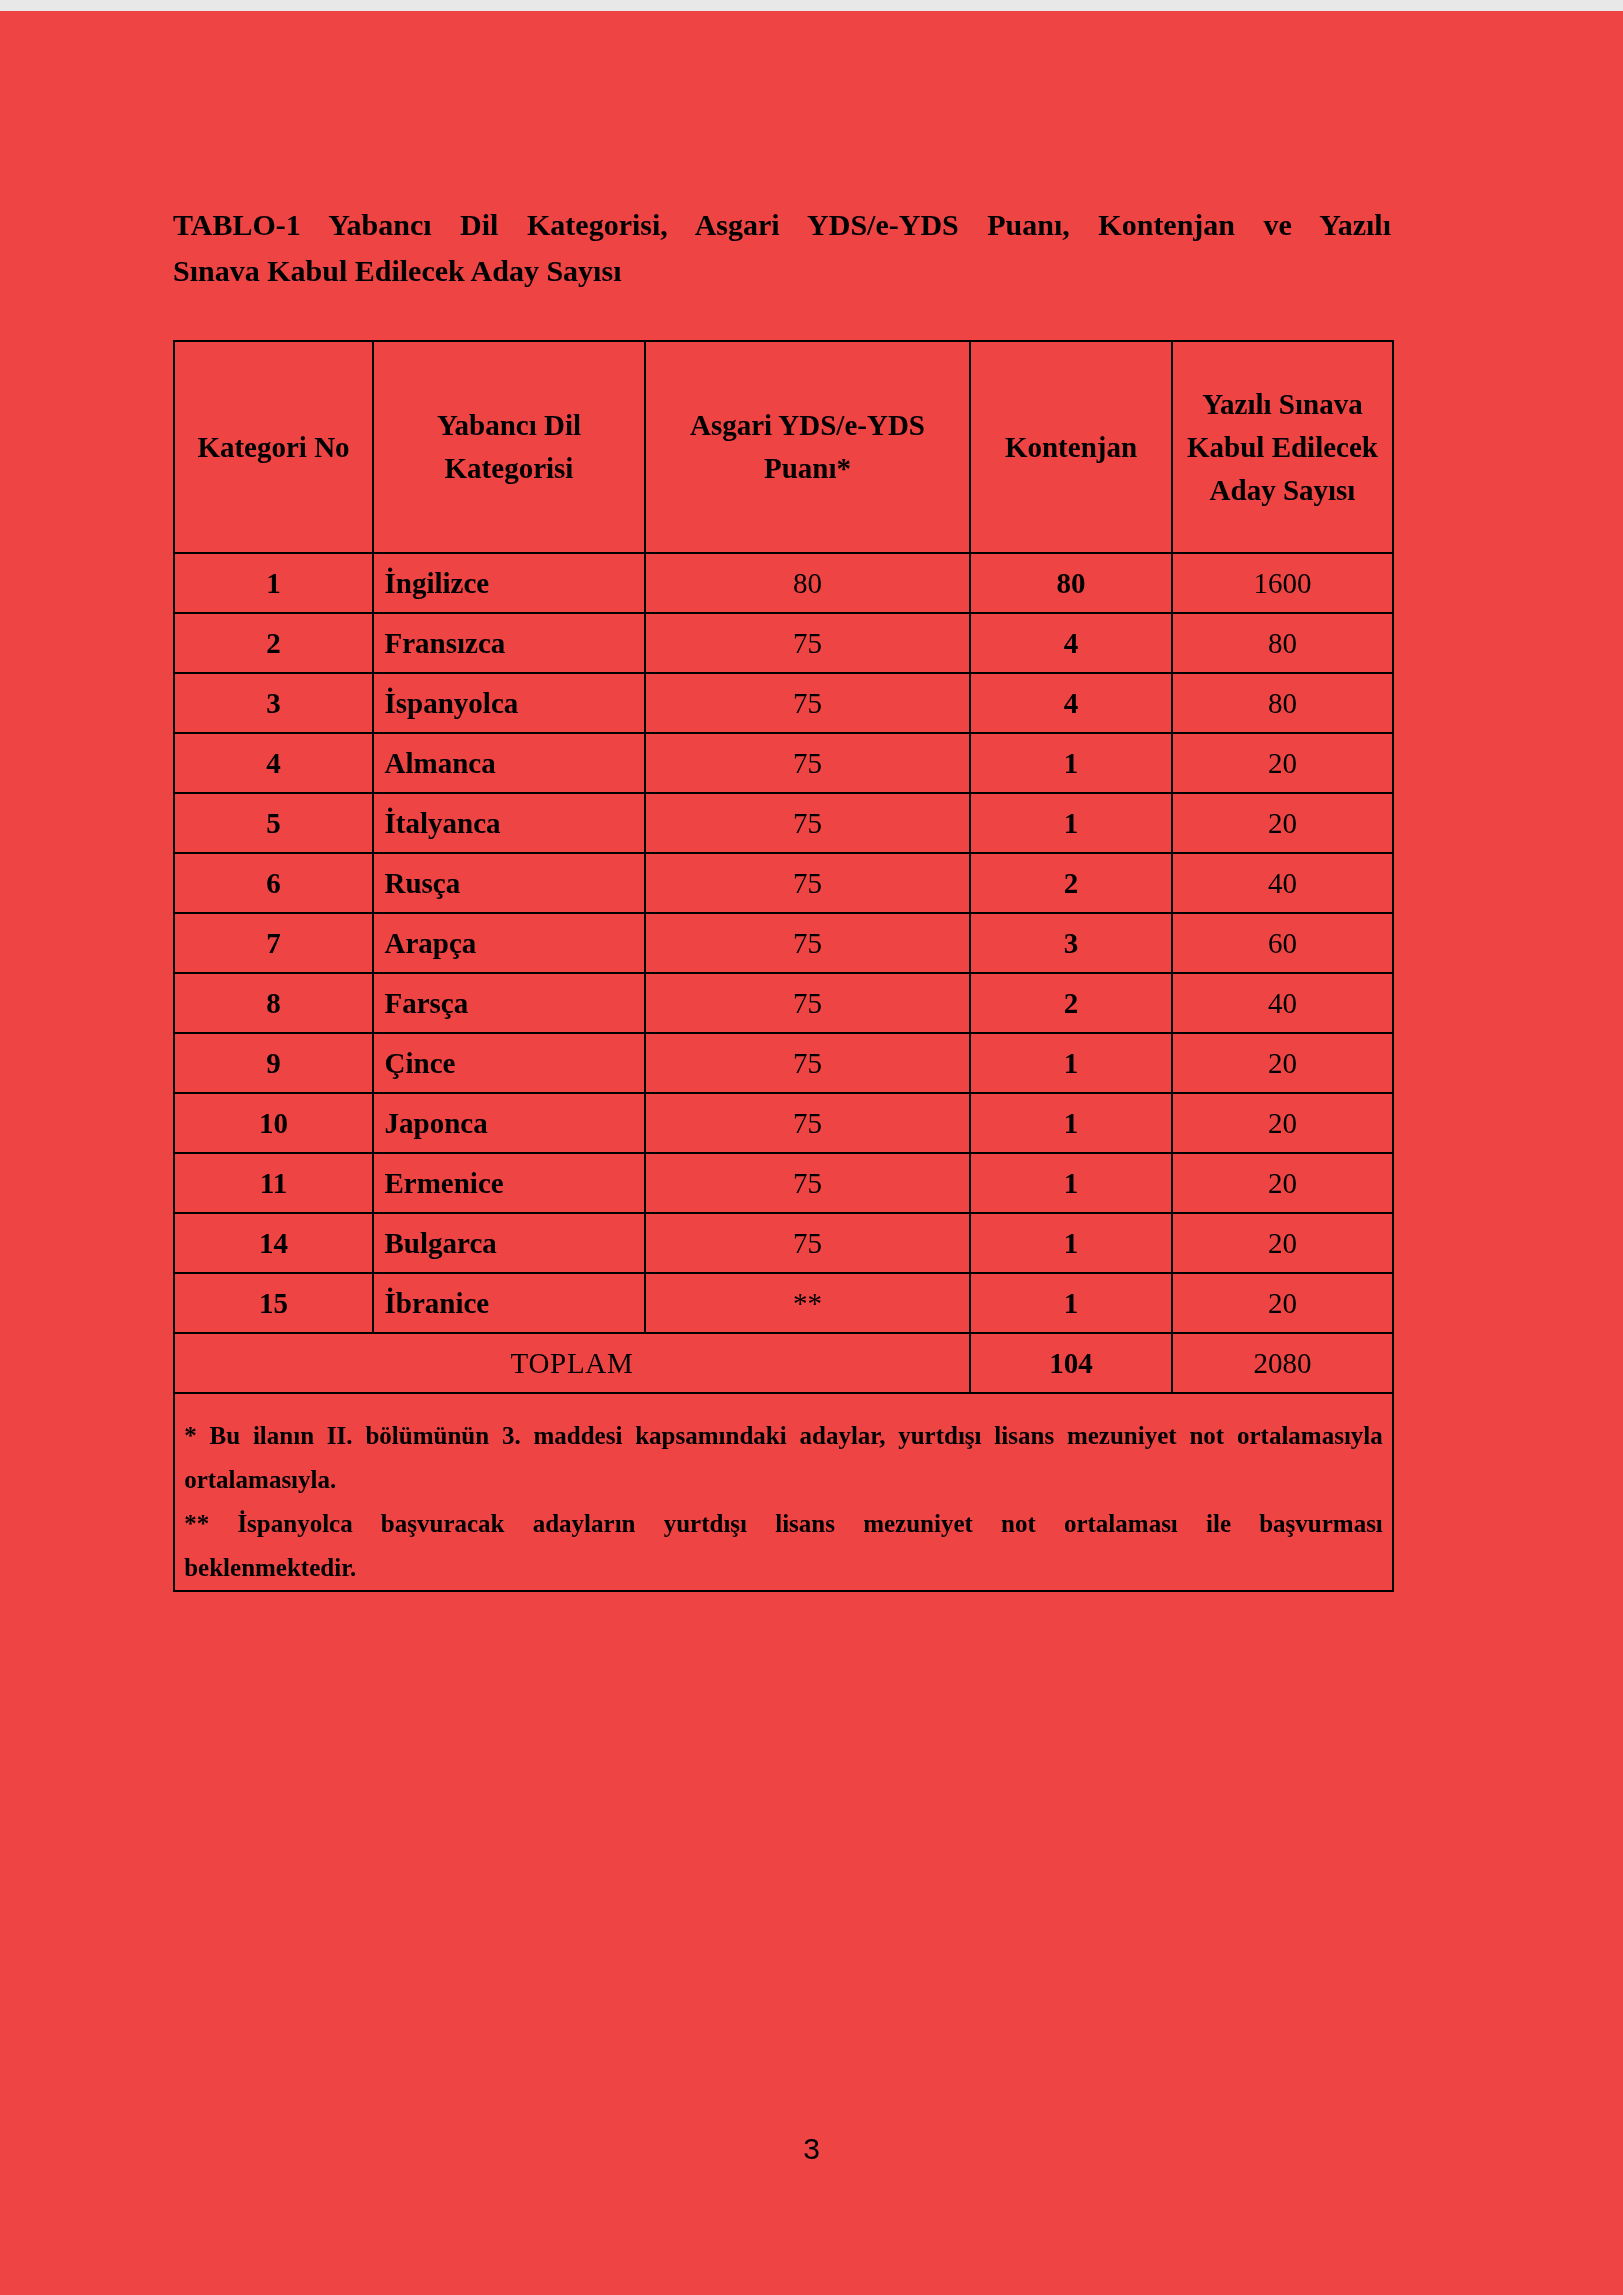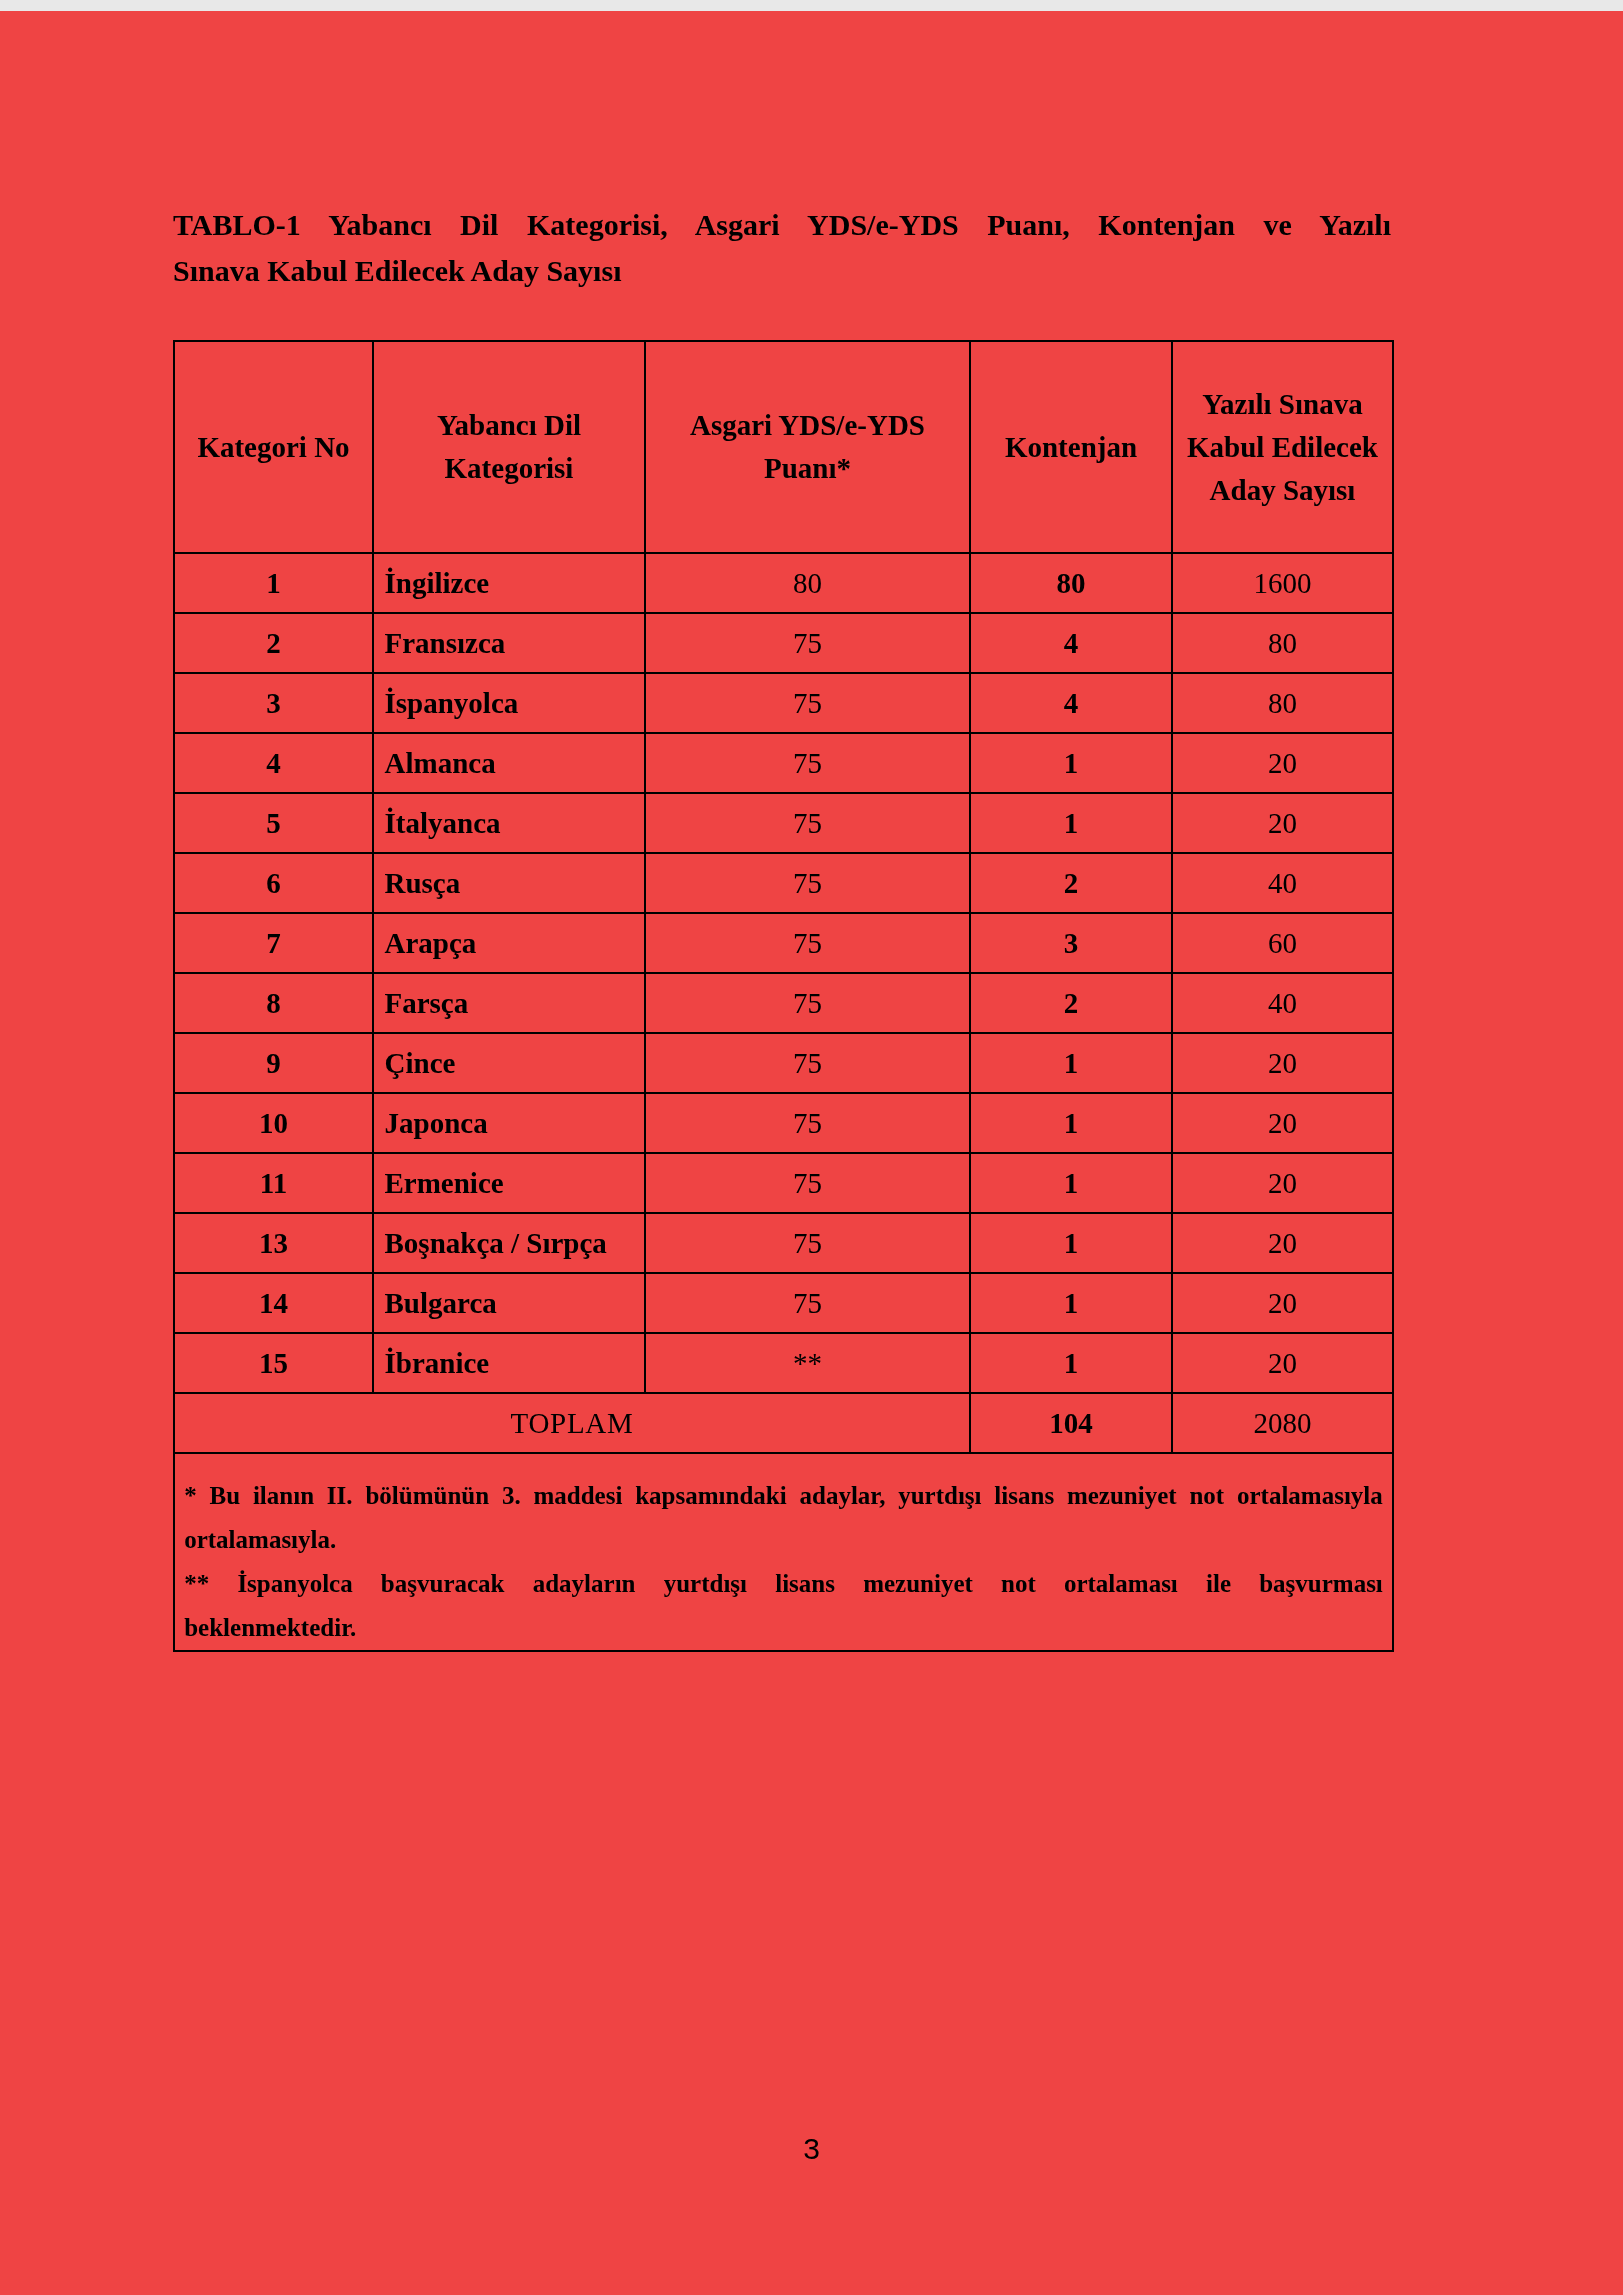--- a/index.html
+++ b/index.html
@@ -182,27 +182,20 @@
     <td class="c-cand">20</td>
   </tr>
         <tr class="data-row">
     <td class="c-no">11</td>
     <td class="c-lang">Ermenice</td>
     <td class="c-score">75</td>
     <td class="c-quota">1</td>
     <td class="c-cand">20</td>
   </tr>
         <tr class="data-row">
-    <td class="c-no">13</td>
-    <td class="c-lang">Boşnakça / Sırpça</td>
-    <td class="c-score">75</td>
-    <td class="c-quota">1</td>
-    <td class="c-cand">20</td>
-  </tr>
-        <tr class="data-row">
     <td class="c-no">14</td>
     <td class="c-lang">Bulgarca</td>
     <td class="c-score">75</td>
     <td class="c-quota">1</td>
     <td class="c-cand">20</td>
   </tr>
         <tr class="data-row">
     <td class="c-no">15</td>
     <td class="c-lang">İbranice</td>
     <td class="c-score">**</td>

